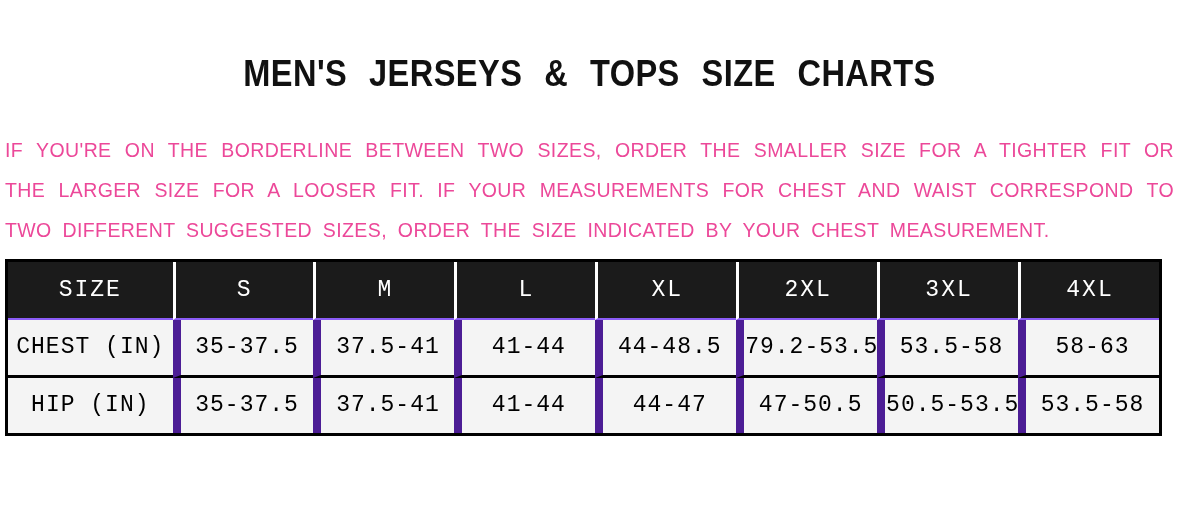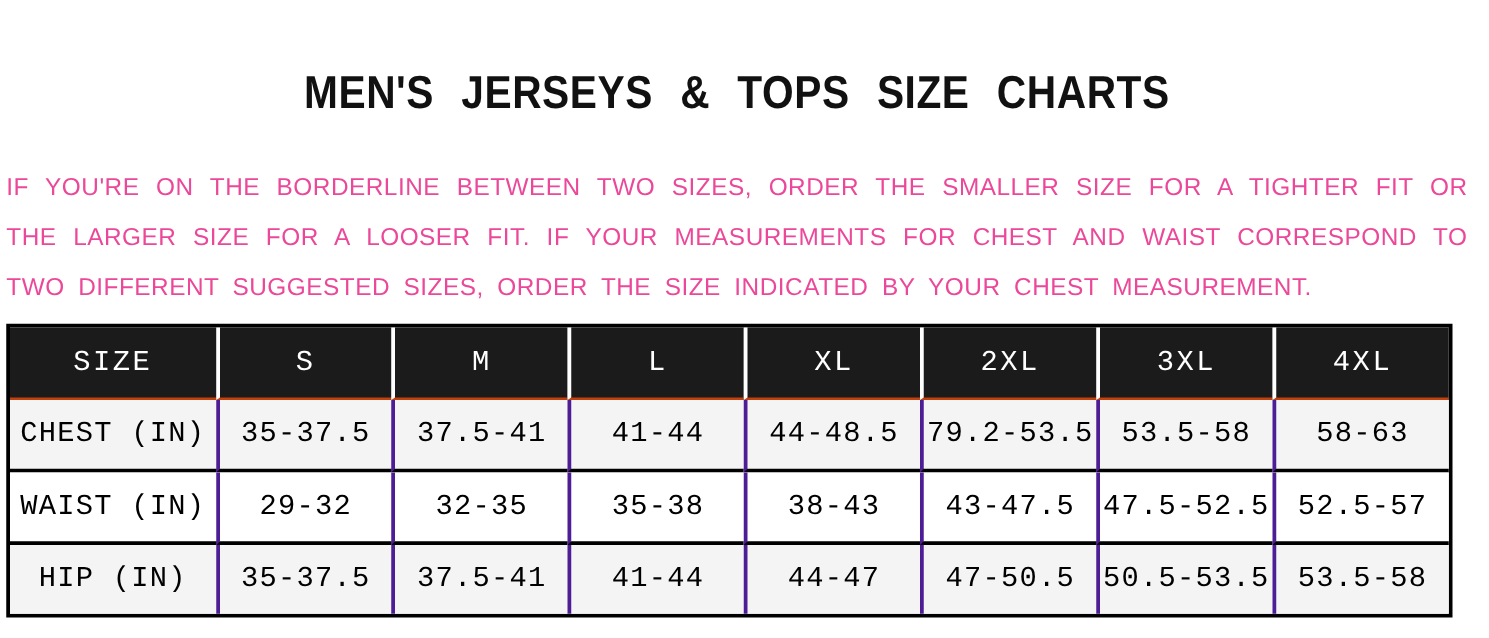--- a/index.html
+++ b/index.html
@@ -59,30 +59,30 @@
     overflow: hidden;
     white-space: nowrap;
   }
   th {
     height: 54px;
     background: #1b1b1b;
     color: #ffffff;
     font-weight: normal;
     font-size: 23px;
     letter-spacing: 2px;
-    border-bottom: 2px solid #c2410c;
+    border-bottom: 2px solid #8b5cf6;
   }
   th + th { border-left: 3px solid #ffffff; }
   td {
     height: 53px;
     font-size: 23px;
     letter-spacing: 1px;
     color: #000000;
   }
-  td + td { border-left: 3px solid #4c1d95; }
+  td + td { border-left: 8px solid #4c1d95; }
   tbody tr:not(:last-child) td { border-bottom: 3px solid #000000; }
   tbody tr.stripe td { background: #f4f4f4; }
   tbody tr.plain td { background: #ffffff; }
 </style>
 </head>
 <body>
 
 <div class="page">
 
   <div class="title-wrap">
@@ -118,30 +118,20 @@
       <tr class="stripe">
         <td>CHEST (IN)</td>
         <td>35-37.5</td>
         <td>37.5-41</td>
         <td>41-44</td>
         <td>44-48.5</td>
         <td>79.2-53.5</td>
         <td>53.5-58</td>
         <td>58-63</td>
       </tr>
-      <tr class="plain">
-        <td>WAIST (IN)</td>
-        <td>29-32</td>
-        <td>32-35</td>
-        <td>35-38</td>
-        <td>38-43</td>
-        <td>43-47.5</td>
-        <td>47.5-52.5</td>
-        <td>52.5-57</td>
-      </tr>
       <tr class="stripe">
         <td>HIP (IN)</td>
         <td>35-37.5</td>
         <td>37.5-41</td>
         <td>41-44</td>
         <td>44-47</td>
         <td>47-50.5</td>
         <td>50.5-53.5</td>
         <td>53.5-58</td>
       </tr>

